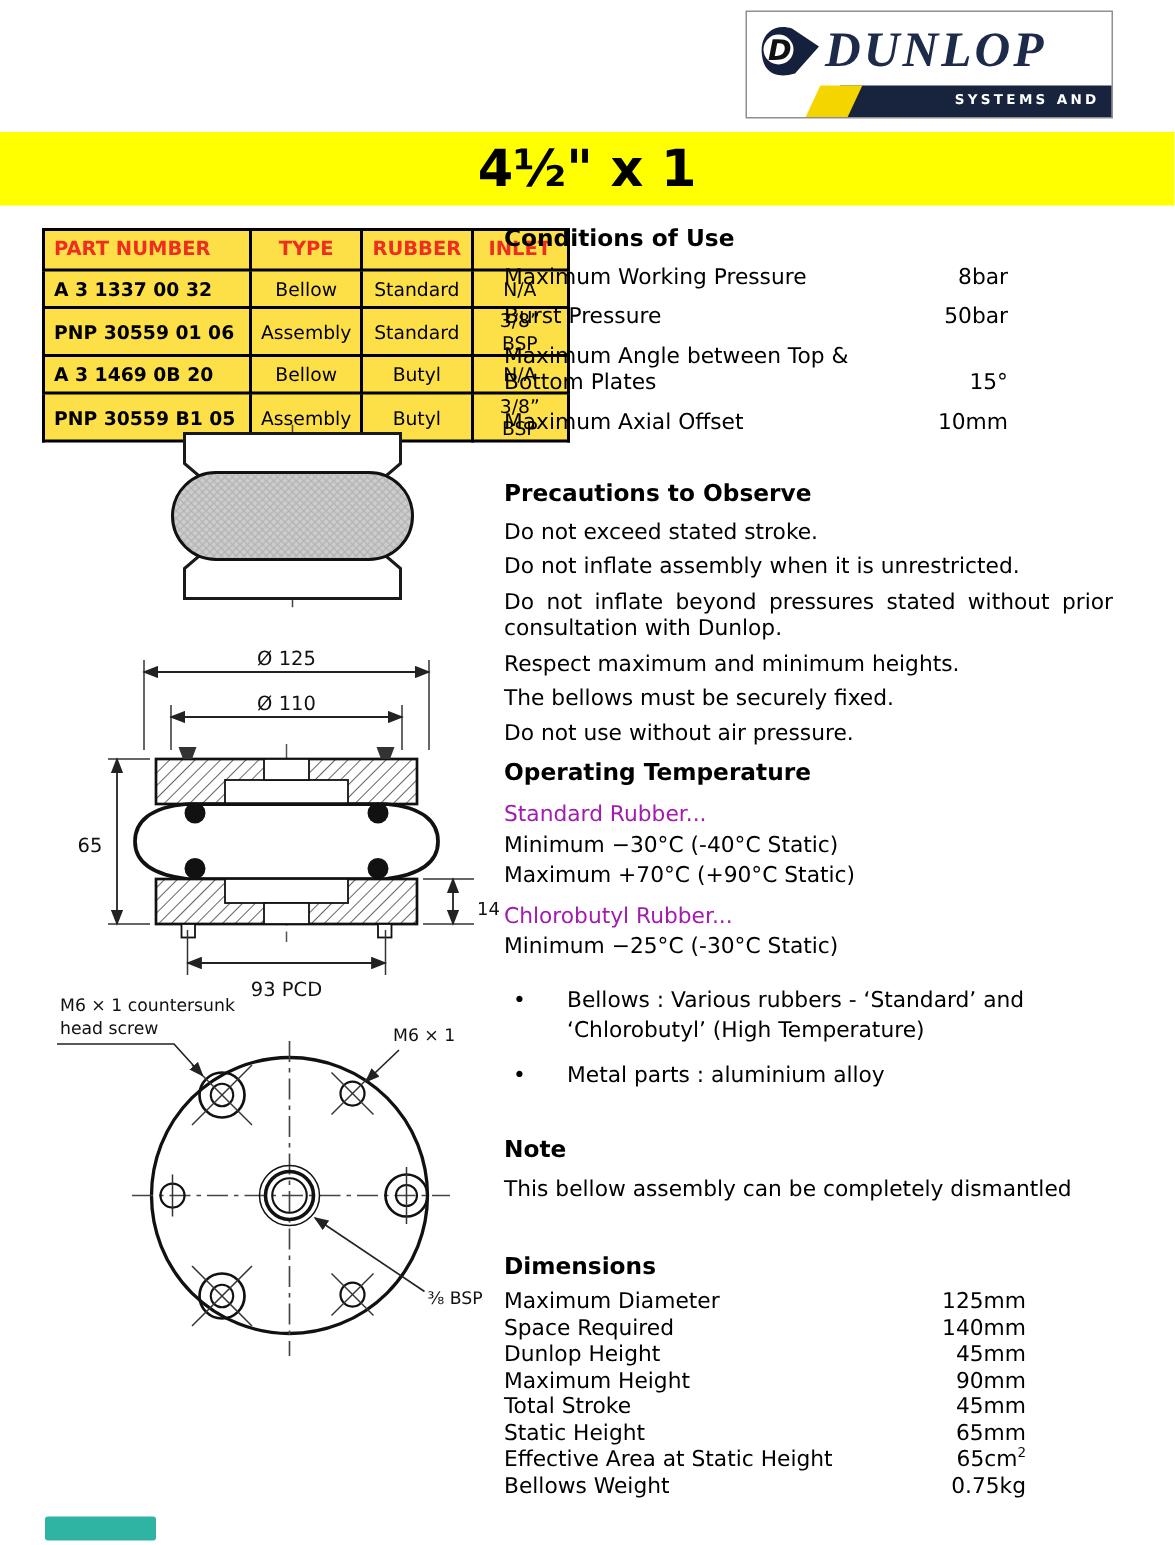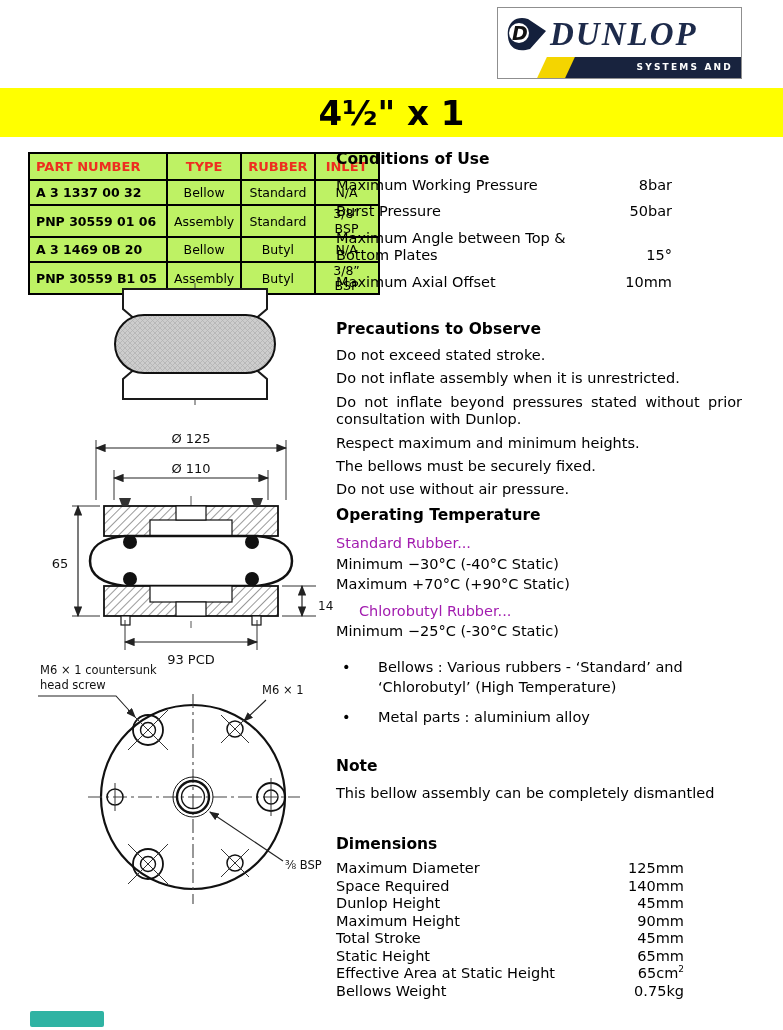--- a/index.html
+++ b/index.html
@@ -21,42 +21,42 @@
     background:#f4d500;transform:skewX(-25deg);}
   .strip-text{position:absolute;left:70px;right:0;top:0;bottom:0;
     color:#fff;font-size:9px;font-weight:bold;letter-spacing:2.2px;
     line-height:21px;text-align:right;padding-right:8px;}
   
   .banner{position:absolute;left:0;top:88px;width:783px;height:49px;background:#ffff00;
     display:flex;align-items:center;justify-content:center;}
   .banner-title{font-size:34px;font-weight:bold;color:#000;}
   
   .parts{position:absolute;left:28px;top:152px;border-collapse:collapse;}
-  .parts td,.parts th{border:2px solid #000;background:#bef264;
+  .parts td,.parts th{border:2px solid #000;background:#fde047;
     font-size:12.5px;padding:0 6px;height:23px;text-align:center;vertical-align:middle;}
   .parts th{color:#ee2e20;font-size:13px;height:25px;}
   .parts th:first-child,.parts td:first-child{text-align:left;width:124px;font-weight:bold;}
   .parts td:nth-child(2),.parts th:nth-child(2){width:58px;}
   .parts td:nth-child(3),.parts th:nth-child(3){width:58px;}
   .parts td:nth-child(4),.parts th:nth-child(4){width:50px;}
   
   .svg-abs{position:absolute;}
   svg text{font-family:"DejaVu Sans","Liberation Sans",sans-serif;fill:#111;}
   
   .section{position:absolute;left:336px;width:406px;font-size:14.5px;}
   .section h3{font-size:15.5px;font-weight:bold;margin:0 0 9px 0;}
   .kv{display:flex;justify-content:space-between;margin-bottom:9px;line-height:1.2;}
   .kv .lbl{max-width:252px;}
   .kv .val{text-align:right;padding-right:70px;white-space:nowrap;}
   .dim .kv{margin-bottom:0;line-height:17.5px;}
   .dim .val{padding-right:58px;}
   .para{margin:0 0 6px 0;line-height:1.2;text-align:justify;}
   .red{color:#a21caf;}
   .tline{line-height:20.5px;margin:0;}
-  .tgroup2{margin-top:6px;margin-left:23px;}
+  .tgroup2{margin-top:6px;}
   .mat-item{position:relative;padding-left:42px;margin-bottom:11px;line-height:1.35;}
   .mat-bullet{position:absolute;left:6px;top:0;}
   sup{font-size:9px;vertical-align:super;line-height:0;}
   .footer-bar{position:absolute;left:30px;top:1011px;width:74px;height:16px;
     background:#2fb3a3;border-radius:2px;}
 </style>
 </head>
 <body>
 
 <div class="logo-box">

